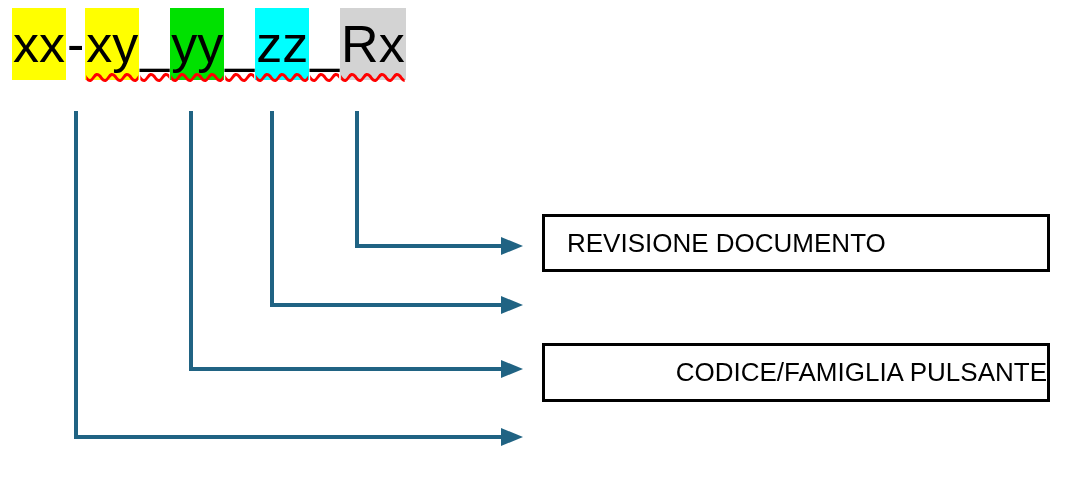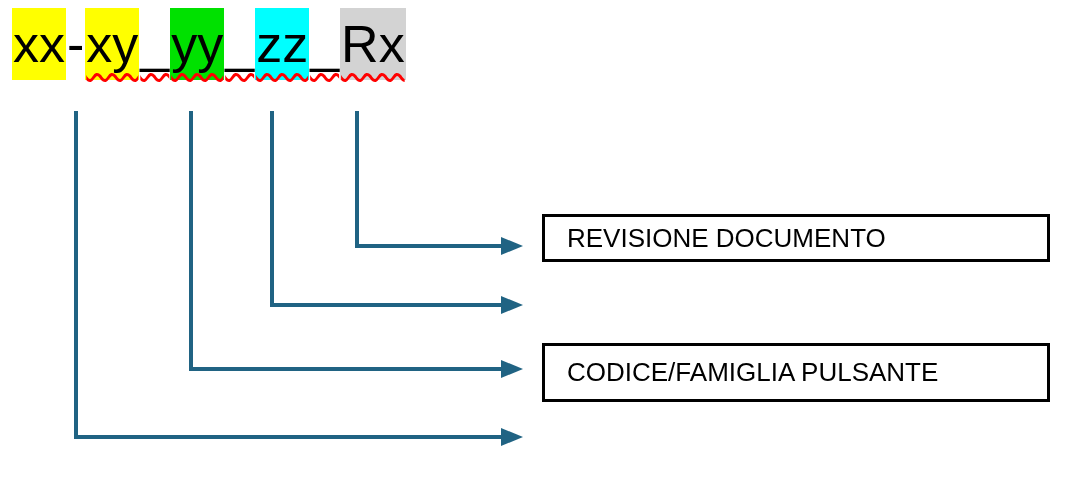--- a/index.html
+++ b/index.html
@@ -54,34 +54,34 @@
     fill: none;
     stroke: #206383;
     stroke-width: 4;
   }
 
   
   .label-box {
     position: absolute;
     left: 542px;
     width: 508px;
-    height: 48px;
+    height: 58px;
     border: 3px solid #000000;
     box-sizing: border-box;
     background: #ffffff;
     display: flex;
     align-items: center;
     padding-left: 22px;
     font-size: 26px;
     color: #000000;
     white-space: nowrap;
   }
   .box-1 { top: 214px; }
   .box-2 { top: 278px; }
-  .box-3 { top: 343px; height: 59px; }
+  .box-3 { top: 343px; height: 59px; justify-content: flex-end; }
   .box-4 { top: 409px; }
 </style>
 </head>
 <body>
 
 <div class="canvas">
 
   <div class="filename"><span class="seg hl-yellow">xx</span><span class="seg hl-none">-</span><span class="misspelled"><span class="seg hl-yellow">xy</span><span class="seg hl-none">_</span><span class="seg hl-green">yy</span><span class="seg hl-none">_</span><span class="seg hl-cyan">zz</span><span class="seg hl-none">_</span><span class="seg hl-gray">Rx</span></span></div>
 
   <svg class="connectors" width="1090" height="478" viewBox="0 0 1090 478">

